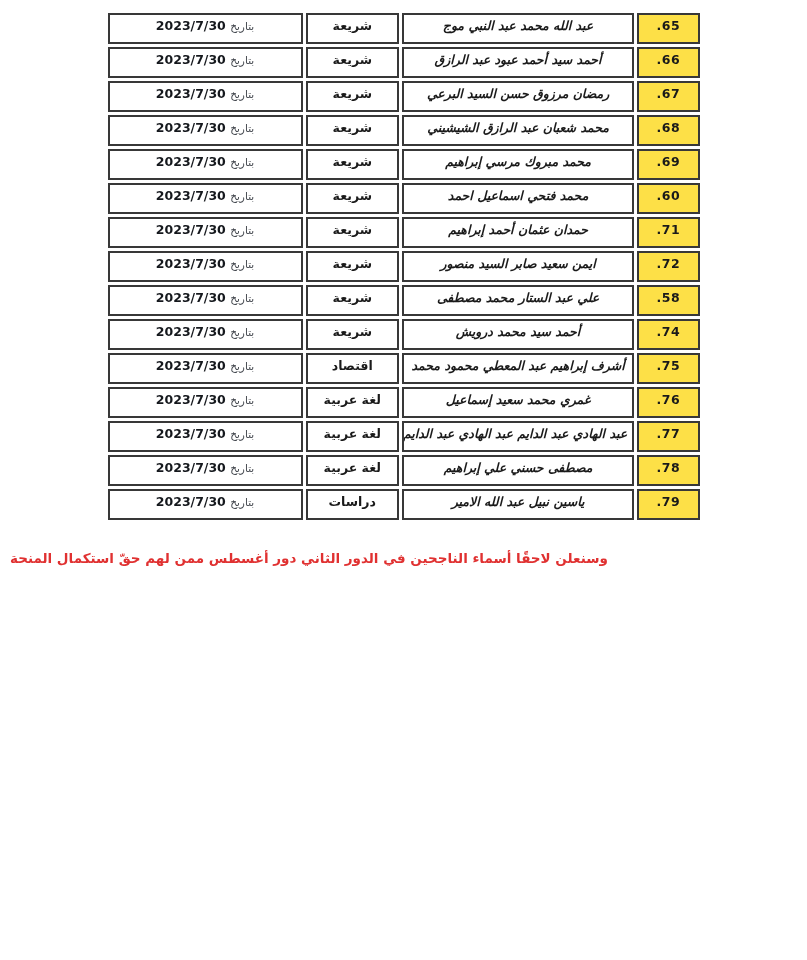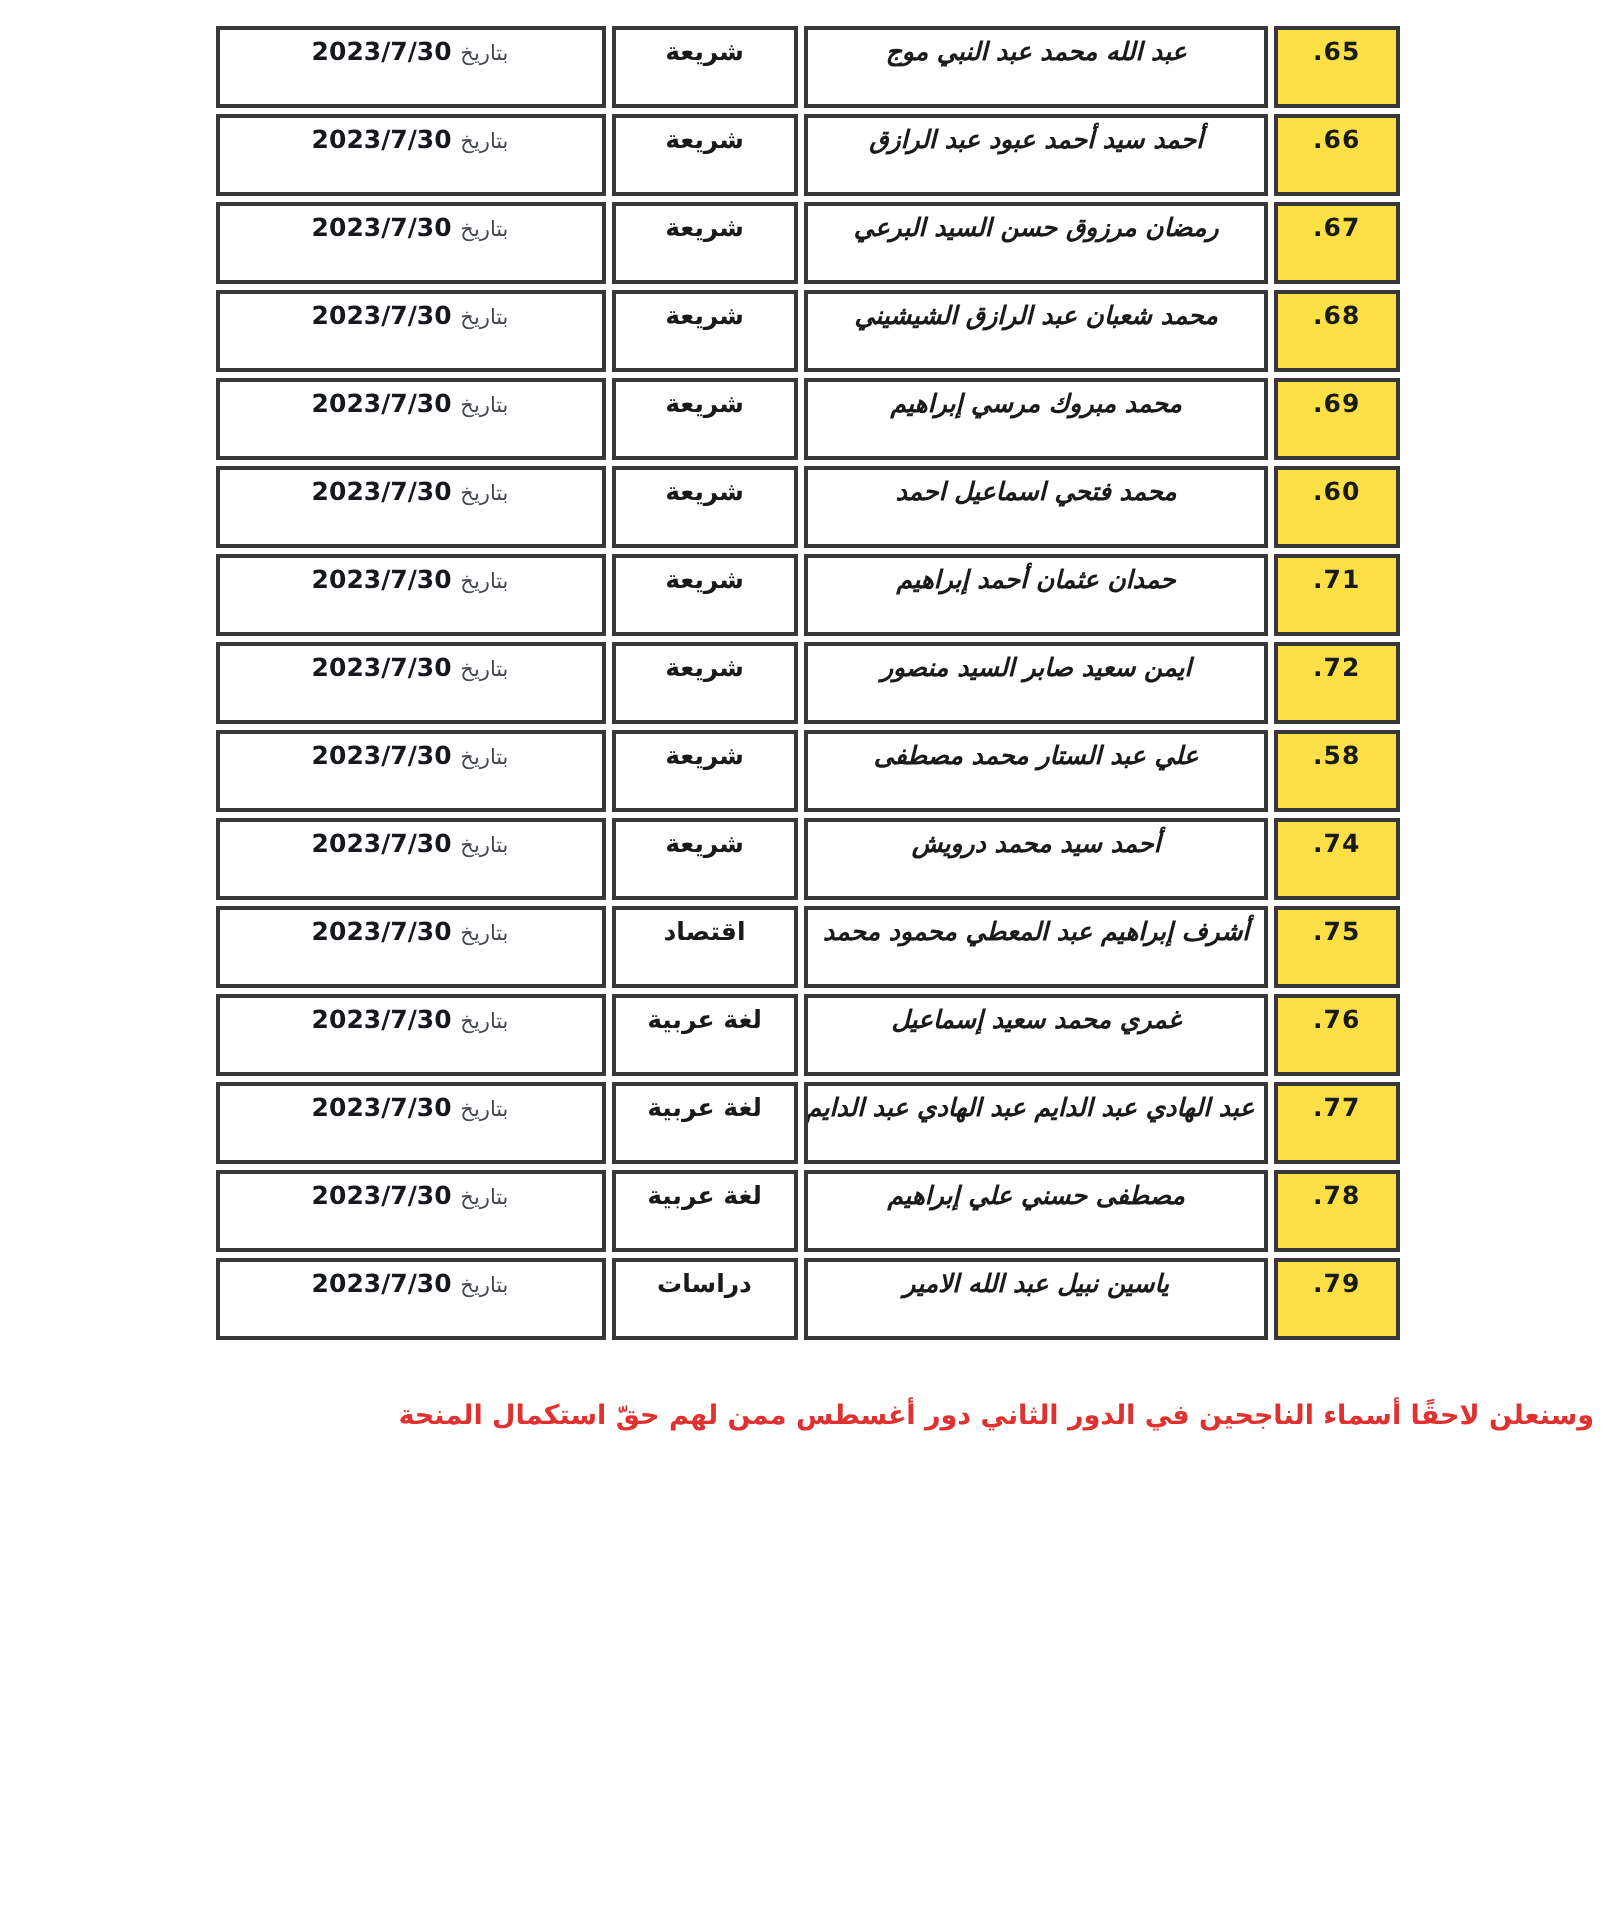--- a/index.html
+++ b/index.html
@@ -23,21 +23,21 @@
     direction: rtl;
     border-collapse: separate;
     border-spacing: 3px;
     table-layout: fixed;
     width: 598px;
     margin: 10px auto 0 auto;
   }
   table.results-table td {
     border: 2px solid #383838;
     box-sizing: border-box;
-    height: 41px;
+    height: 31px;
     vertical-align: top;
     padding: 2px 5px 0 5px;
     text-align: center;
     font-weight: bold;
     font-size: 12.5px;
     line-height: 1.45;
     white-space: nowrap;
     overflow: hidden;
   }
   td.num-cell {
@@ -53,21 +53,21 @@
     font-size: 10.5px;
     color: #44484f;
   }
   .date-value {
     font-weight: bold;
     font-size: 12.5px;
     color: #15181d;
   }
   .announcement {
     direction: rtl;
-    text-align: right;
+    text-align: left;
     margin: 27px 10px 0 10px;
     font-weight: bold;
     font-size: 13.5px;
     color: #e03131;
   }
 </style>
 </head>
 <body>
 
 <div class="page">

